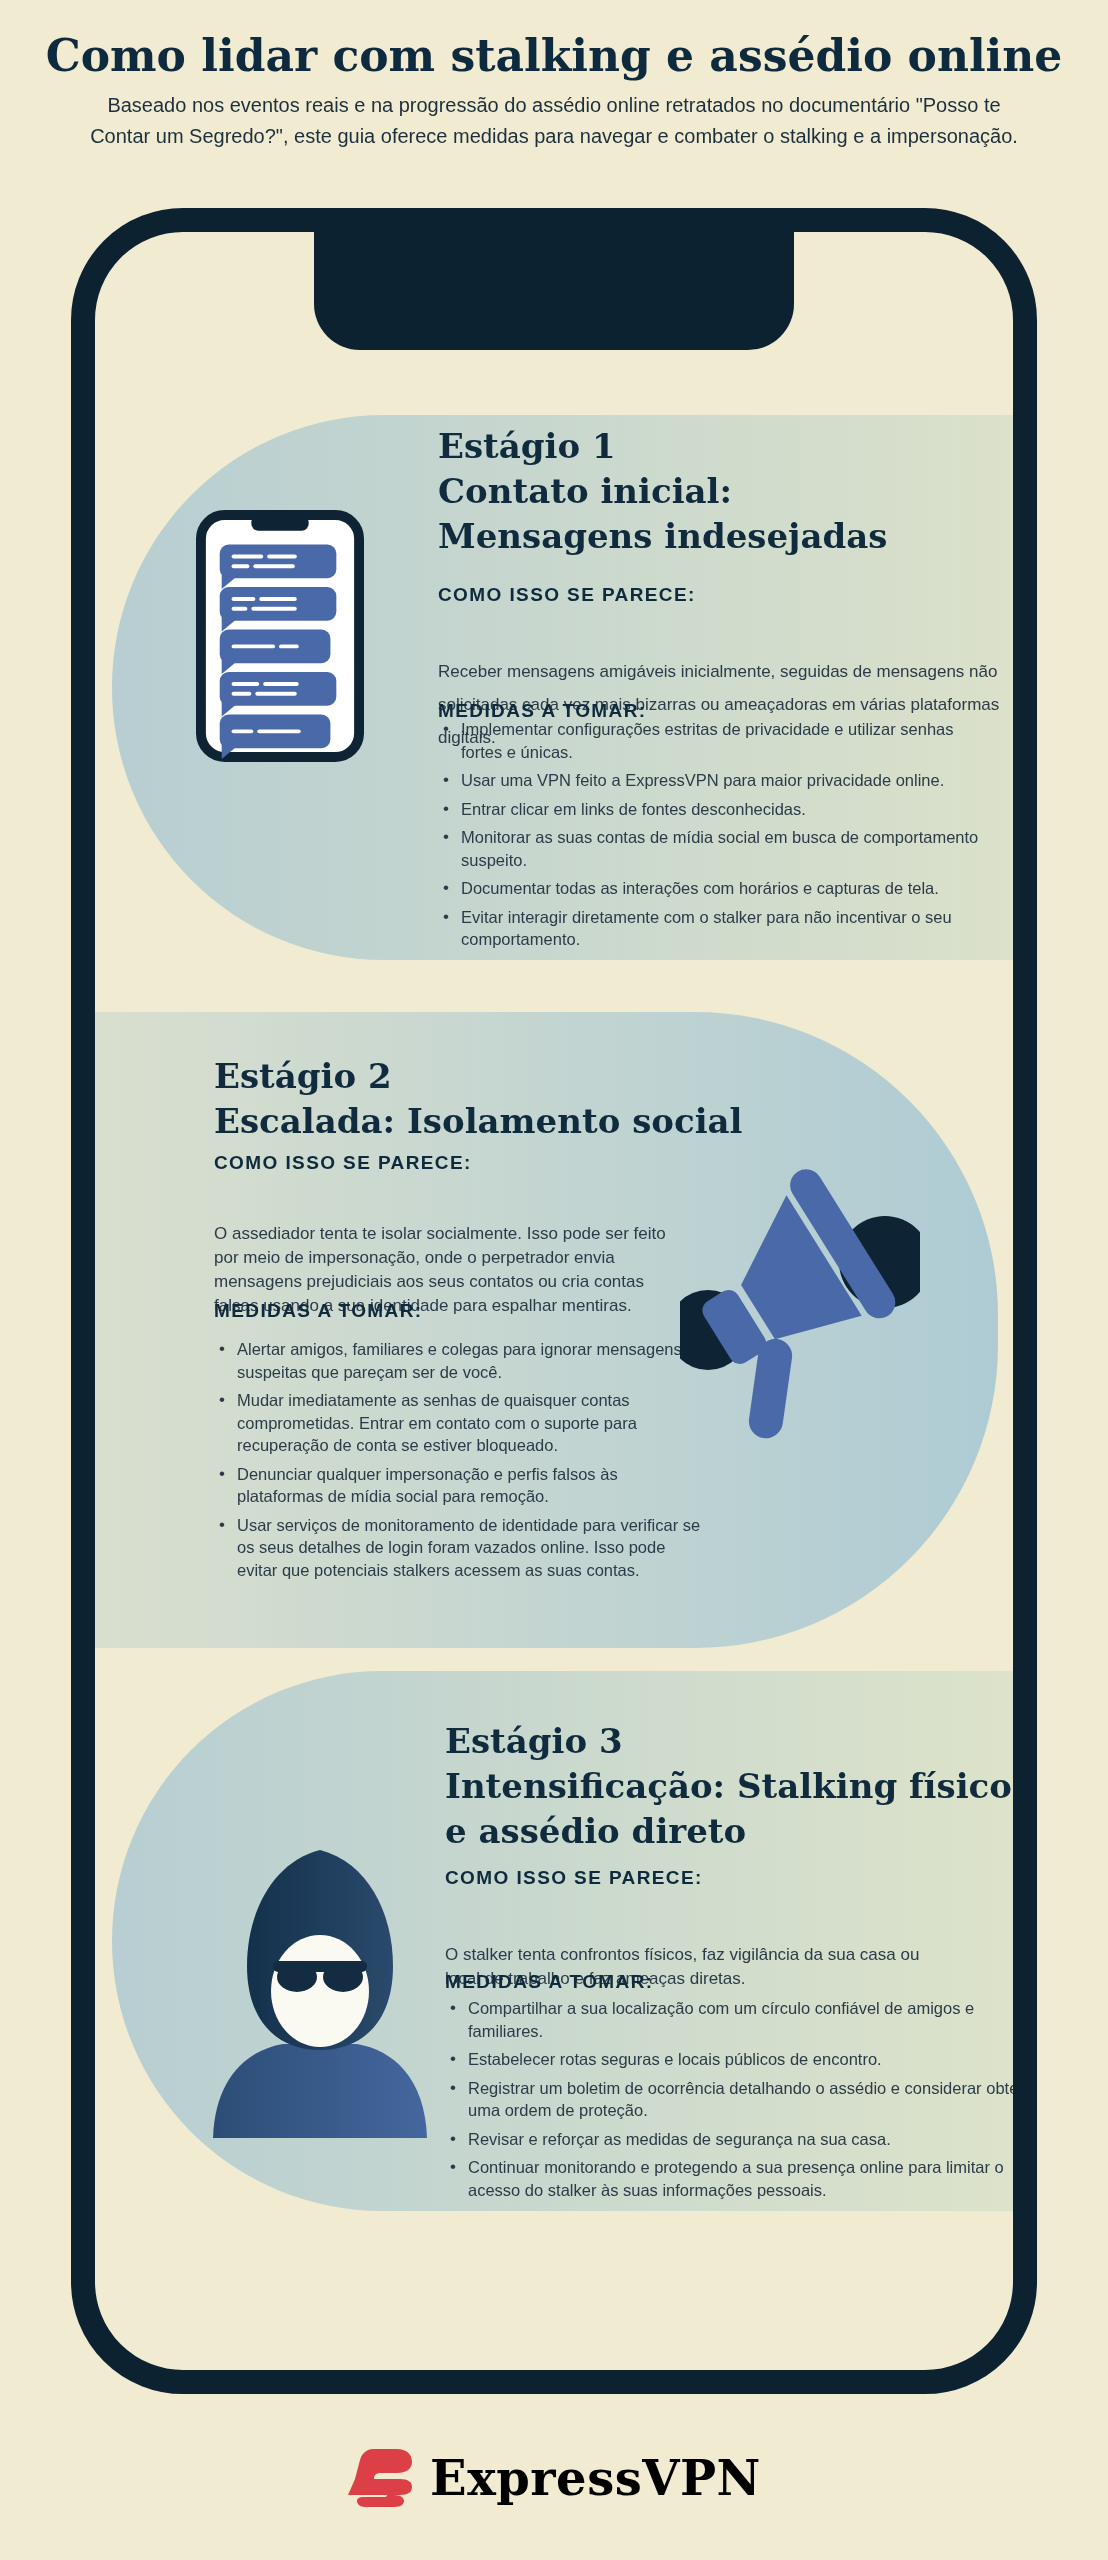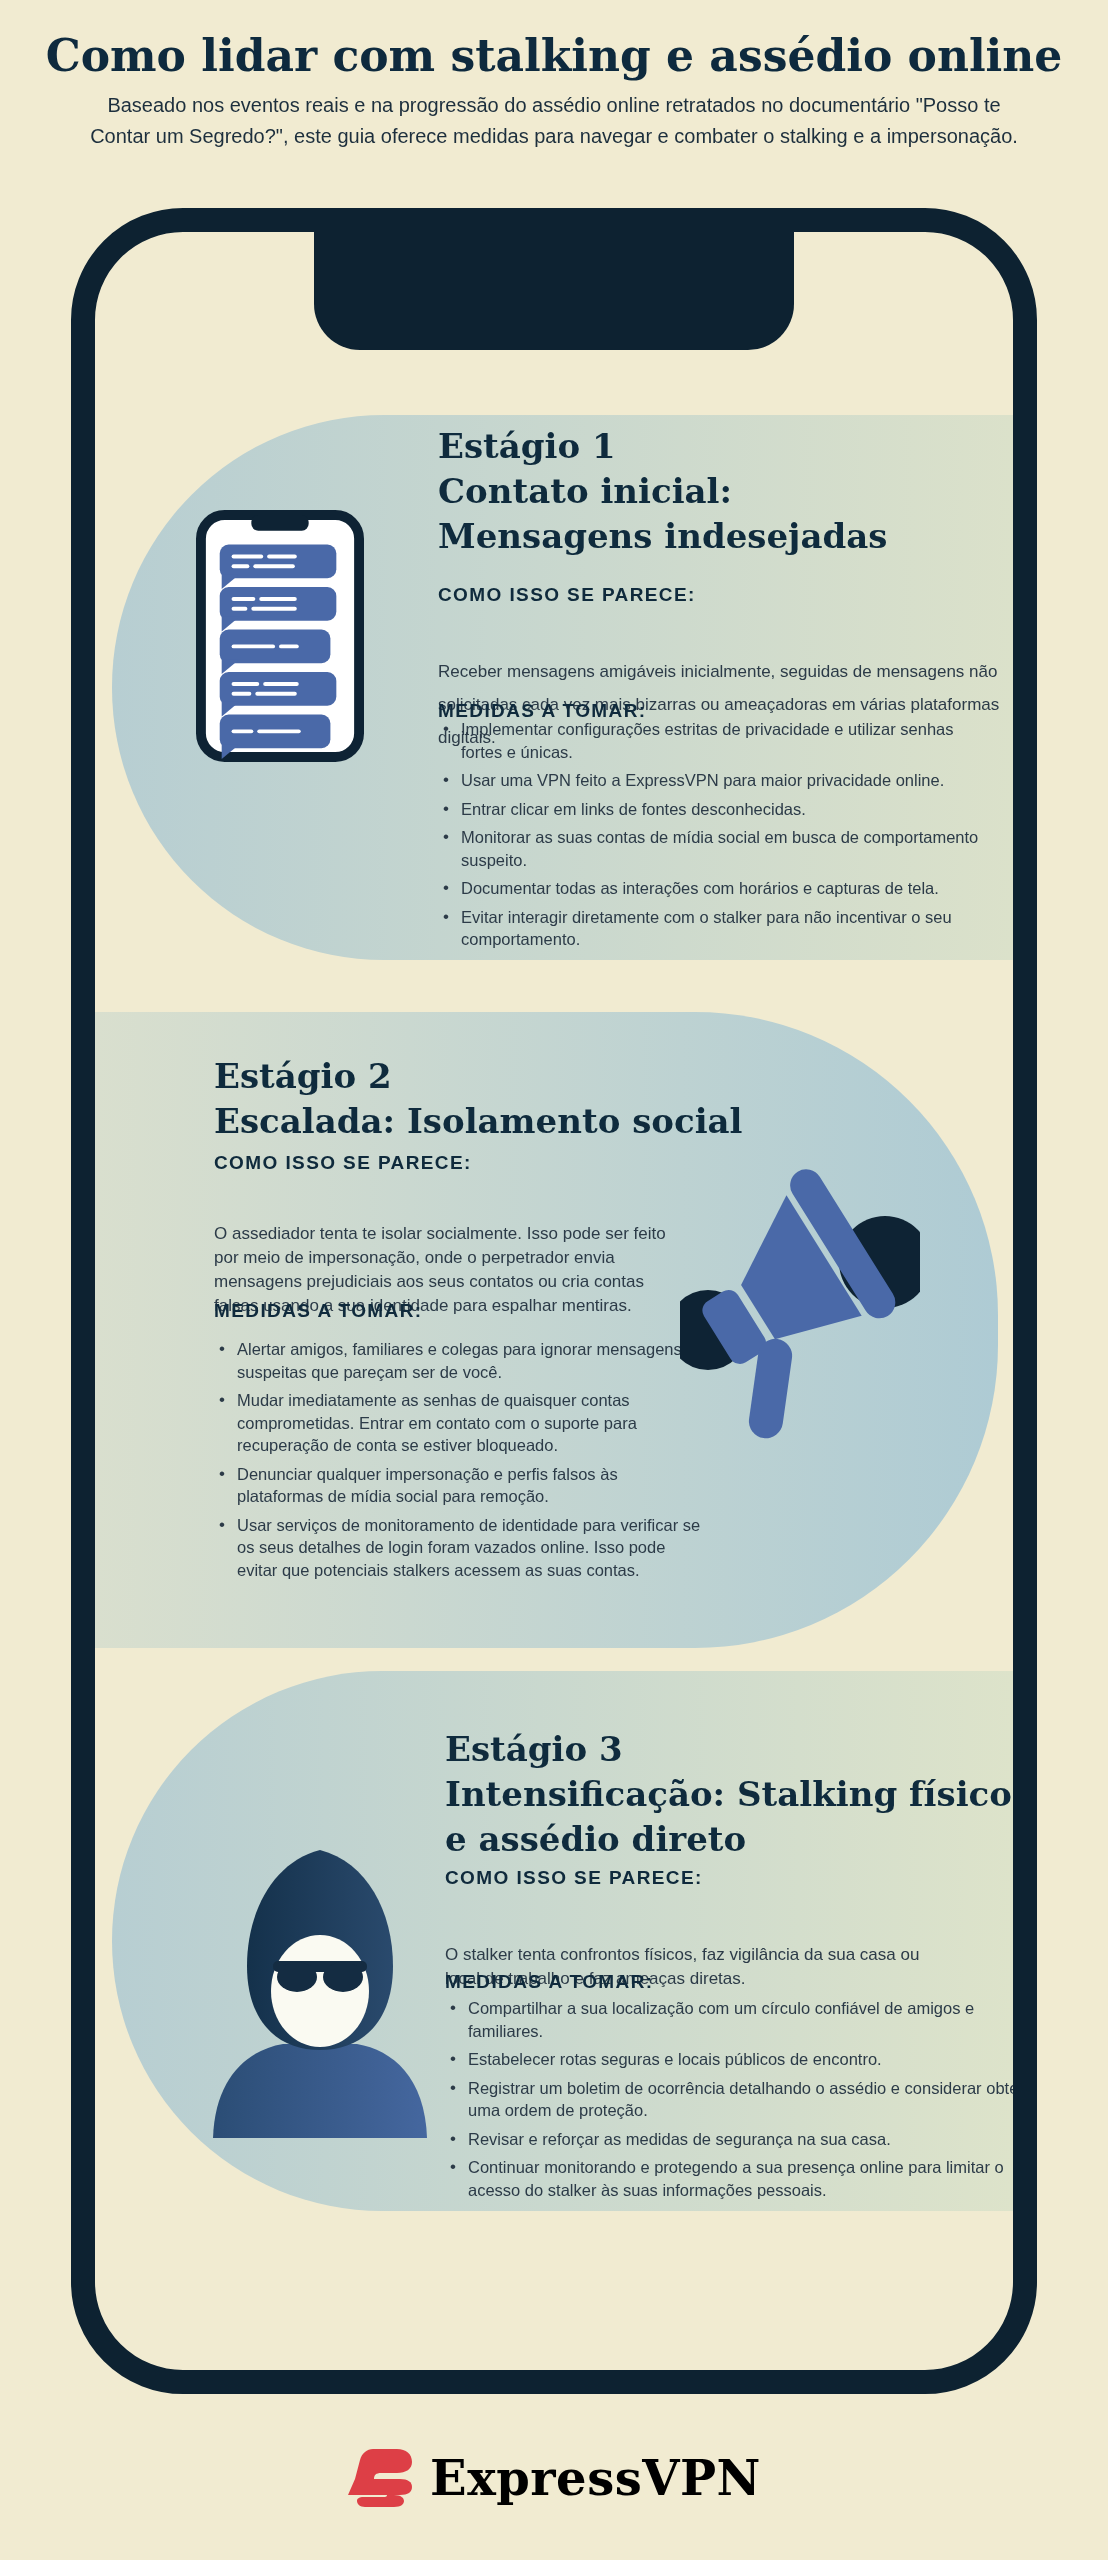--- a/index.html
+++ b/index.html
@@ -189,21 +189,21 @@
         </linearGradient>
       </defs>
       <path d="M8 300 C10 240 42 212 78 206 L152 206 C188 212 220 240 222 300 Z" fill="url(#bodyG)"></path>
       <path d="M115 12 C68 24 42 74 42 128 C42 184 73 212 115 212 C157 212 188 184 188 128 C188 74 162 24 115 12 Z" fill="url(#hoodG)"></path>
       <ellipse cx="115" cy="153" rx="49" ry="56" fill="#fafaf2"></ellipse>
       <rect x="68" y="123" width="94" height="11" rx="5" fill="#142c42"></rect>
       <ellipse cx="92" cy="139" rx="20" ry="15" fill="#142c42"></ellipse>
       <ellipse cx="138" cy="139" rx="20" ry="15" fill="#142c42"></ellipse>
     </svg>
   </div>
-  <div class="stage-title" style="left:333px; top:48px;margin-top:8px;">
+  <div class="stage-title" style="left:333px; top:48px;">
     <div>Estágio 3</div>
     <div>Intensificação: Stalking físico</div>
     <div>e assédio direto</div>
   </div>
   <div class="section-label" style="left:333px; top:196px;">COMO ISSO SE PARECE:</div>
   <div class="body-text" style="left:333px; top:230px; width:490px;">O stalker tenta confrontos físicos, faz vigilância da sua casa ou local de trabalho e faz ameaças diretas.</div>
   <div class="section-label" style="left:333px; top:300px;">MEDIDAS A TOMAR:</div>
   <ul class="bullets" style="left:333px; top:326px; width:600px;">
     <li>Compartilhar a sua localização com um círculo confiável de amigos e familiares.</li>
     <li>Estabelecer rotas seguras e locais públicos de encontro.</li>

